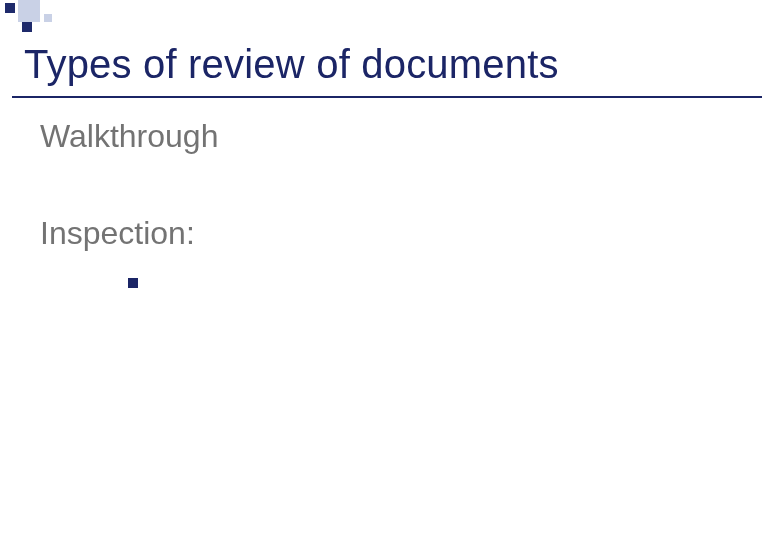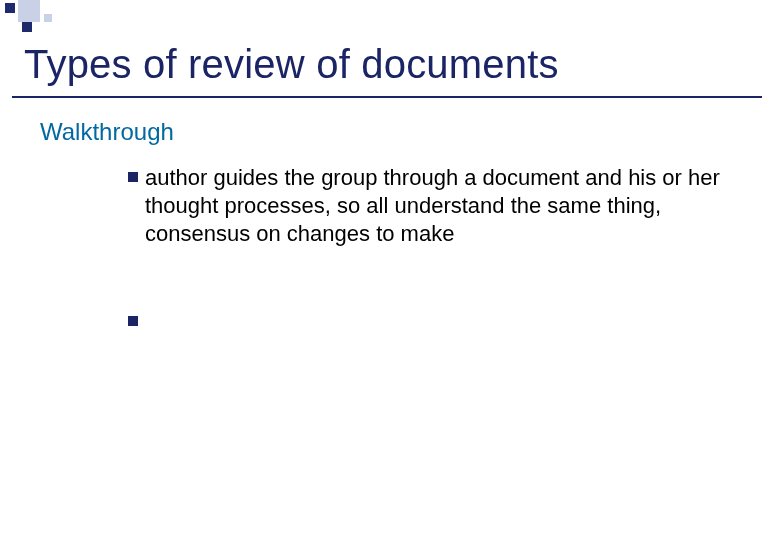--- a/index.html
+++ b/index.html
@@ -41,22 +41,22 @@
     background: #1b2566;
   }
   .content {
     position: absolute;
     left: 40px;
     top: 118px;
     width: 700px;
   }
   .section { margin-bottom: 60px; }
   .section-heading {
-    color: #0369a1;
-    font-size: 24px;
+    color: #737373;
+    font-size: 32px;
     font-weight: 400;
     margin-bottom: 18px;
   }
   .bullet-row {
     display: flex;
     align-items: flex-start;
     padding-left: 88px;
     padding-right: 20px;
   }
   .bullet-square {
@@ -83,25 +83,22 @@
   <div class="sq-light2"></div>
 </div>
 
 <h1 class="title">Types of review of documents</h1>
 <div class="underline"></div>
 
 <div class="content">
 
   <div class="section">
     <div class="section-heading">Walkthrough</div>
-    <div class="bullet-row">
-      <div class="bullet-square"></div>
-      <div class="bullet-text">author guides the group through a document and his or her thought processes, so all understand the same thing, consensus on changes to make</div>
-    </div>
   </div>
 
   <div class="section">
+    <div class="section-heading">Inspection:</div>
     <div class="bullet-row">
       <div class="bullet-square"></div>
     </div>
   </div>
 
 </div>
 
 </body></html>

